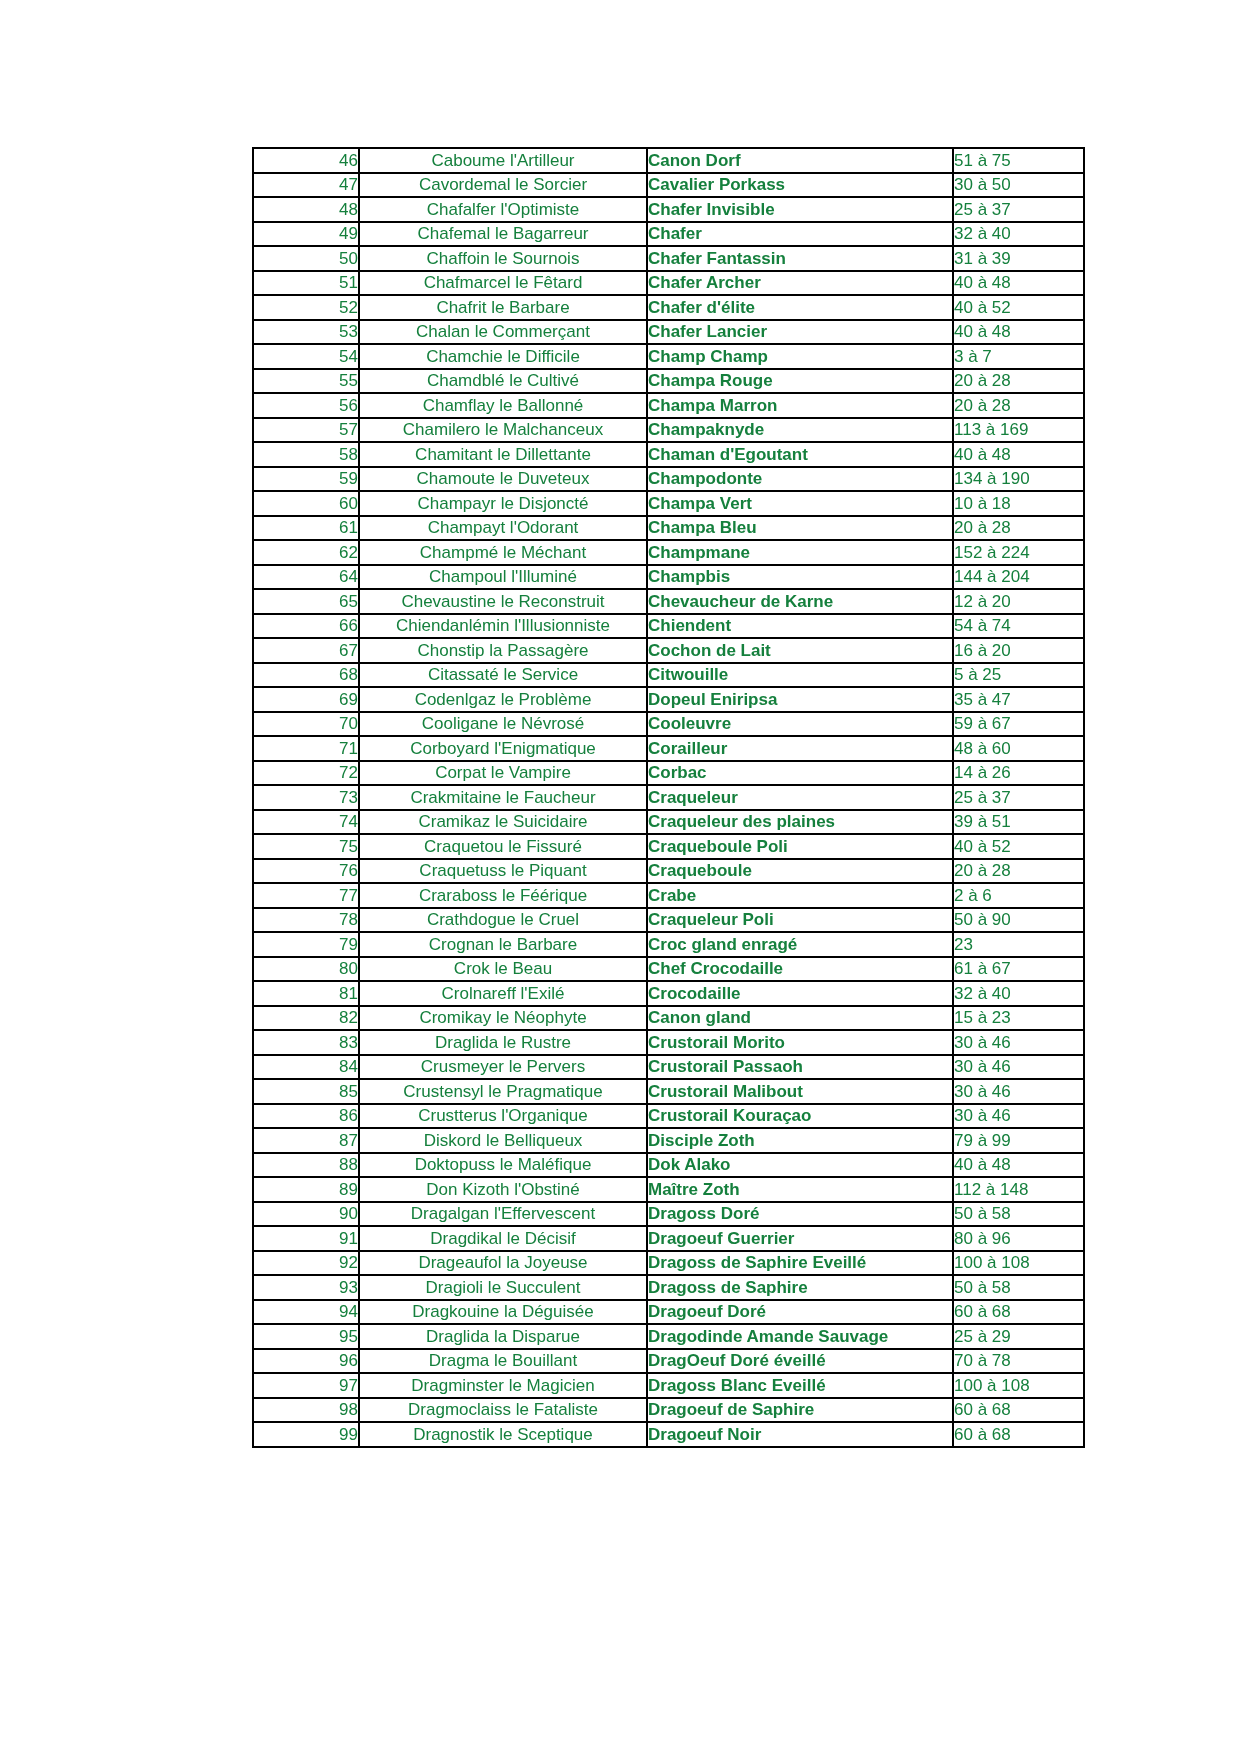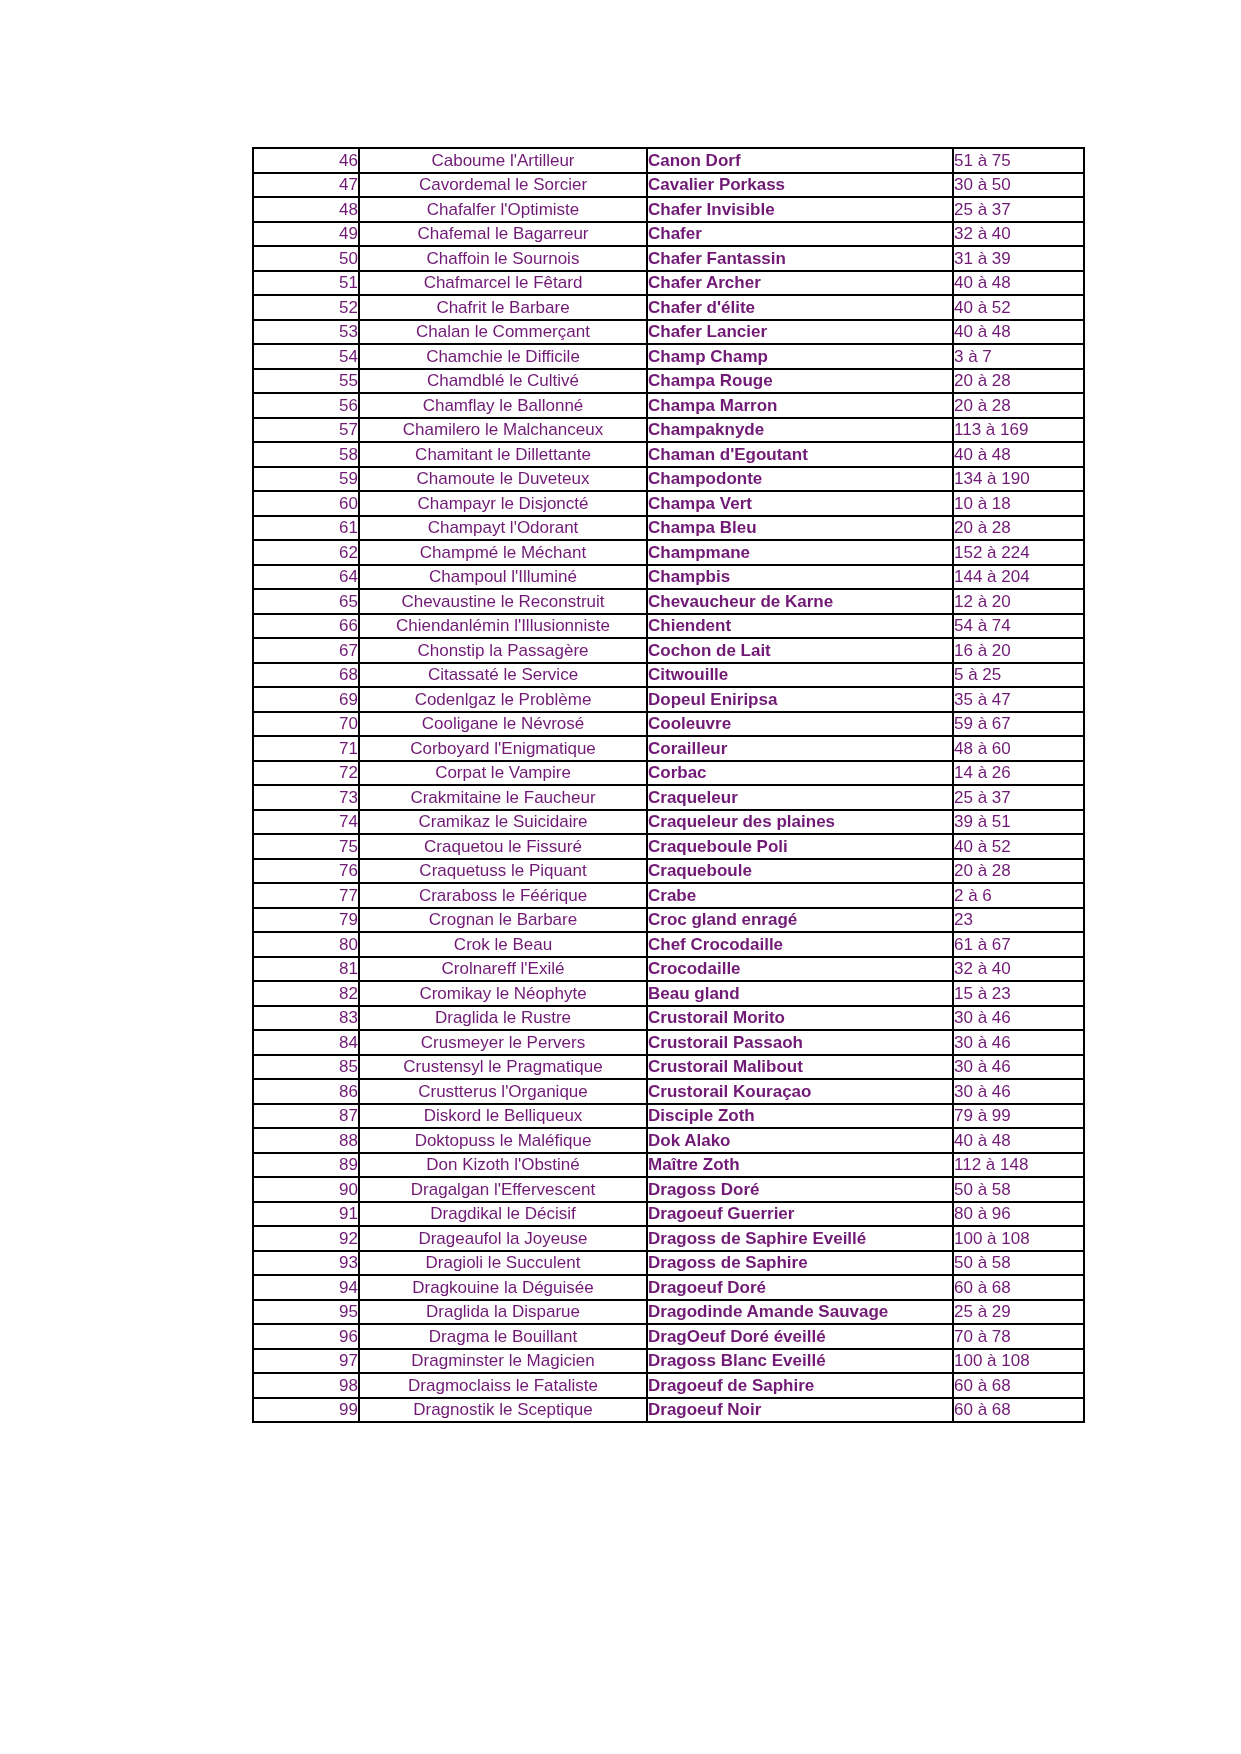--- a/index.html
+++ b/index.html
@@ -6,21 +6,21 @@
     margin: 0;
     padding: 0;
     background: #ffffff;
   }
   #page {
     position: relative;
     width: 1241px;
     height: 1754px;
     background: #ffffff;
     font-family: "Liberation Sans", "DejaVu Sans", sans-serif;
-    color: #701a75;
+    color: #15803d;
     overflow: hidden;
   }
   #monster-table-wrap {
     position: absolute;
     left: 252px;
     top: 147px;
   }
   table.monster-table {
     border-collapse: collapse;
     table-layout: fixed;
@@ -276,20 +276,26 @@
     <td class="col-range">20 à 28</td>
   </tr>
 
   <tr>
     <td class="col-number">77</td>
     <td class="col-name">Craraboss le Féérique</td>
     <td class="col-monster">Crabe</td>
     <td class="col-range">2 à 6</td>
   </tr>
 
+  <tr>
+    <td class="col-number">78</td>
+    <td class="col-name">Crathdogue le Cruel</td>
+    <td class="col-monster">Craqueleur Poli</td>
+    <td class="col-range">50 à 90</td>
+  </tr>
 
   <tr>
     <td class="col-number">79</td>
     <td class="col-name">Crognan le Barbare</td>
     <td class="col-monster">Croc gland enragé</td>
     <td class="col-range">23</td>
   </tr>
 
   <tr>
     <td class="col-number">80</td>
@@ -301,21 +307,21 @@
   <tr>
     <td class="col-number">81</td>
     <td class="col-name">Crolnareff l'Exilé</td>
     <td class="col-monster">Crocodaille</td>
     <td class="col-range">32 à 40</td>
   </tr>
 
   <tr>
     <td class="col-number">82</td>
     <td class="col-name">Cromikay le Néophyte</td>
-    <td class="col-monster">Beau gland</td>
+    <td class="col-monster">Canon gland</td>
     <td class="col-range">15 à 23</td>
   </tr>
 
   <tr>
     <td class="col-number">83</td>
     <td class="col-name">Draglida le Rustre</td>
     <td class="col-monster">Crustorail Morito</td>
     <td class="col-range">30 à 46</td>
   </tr>
 

